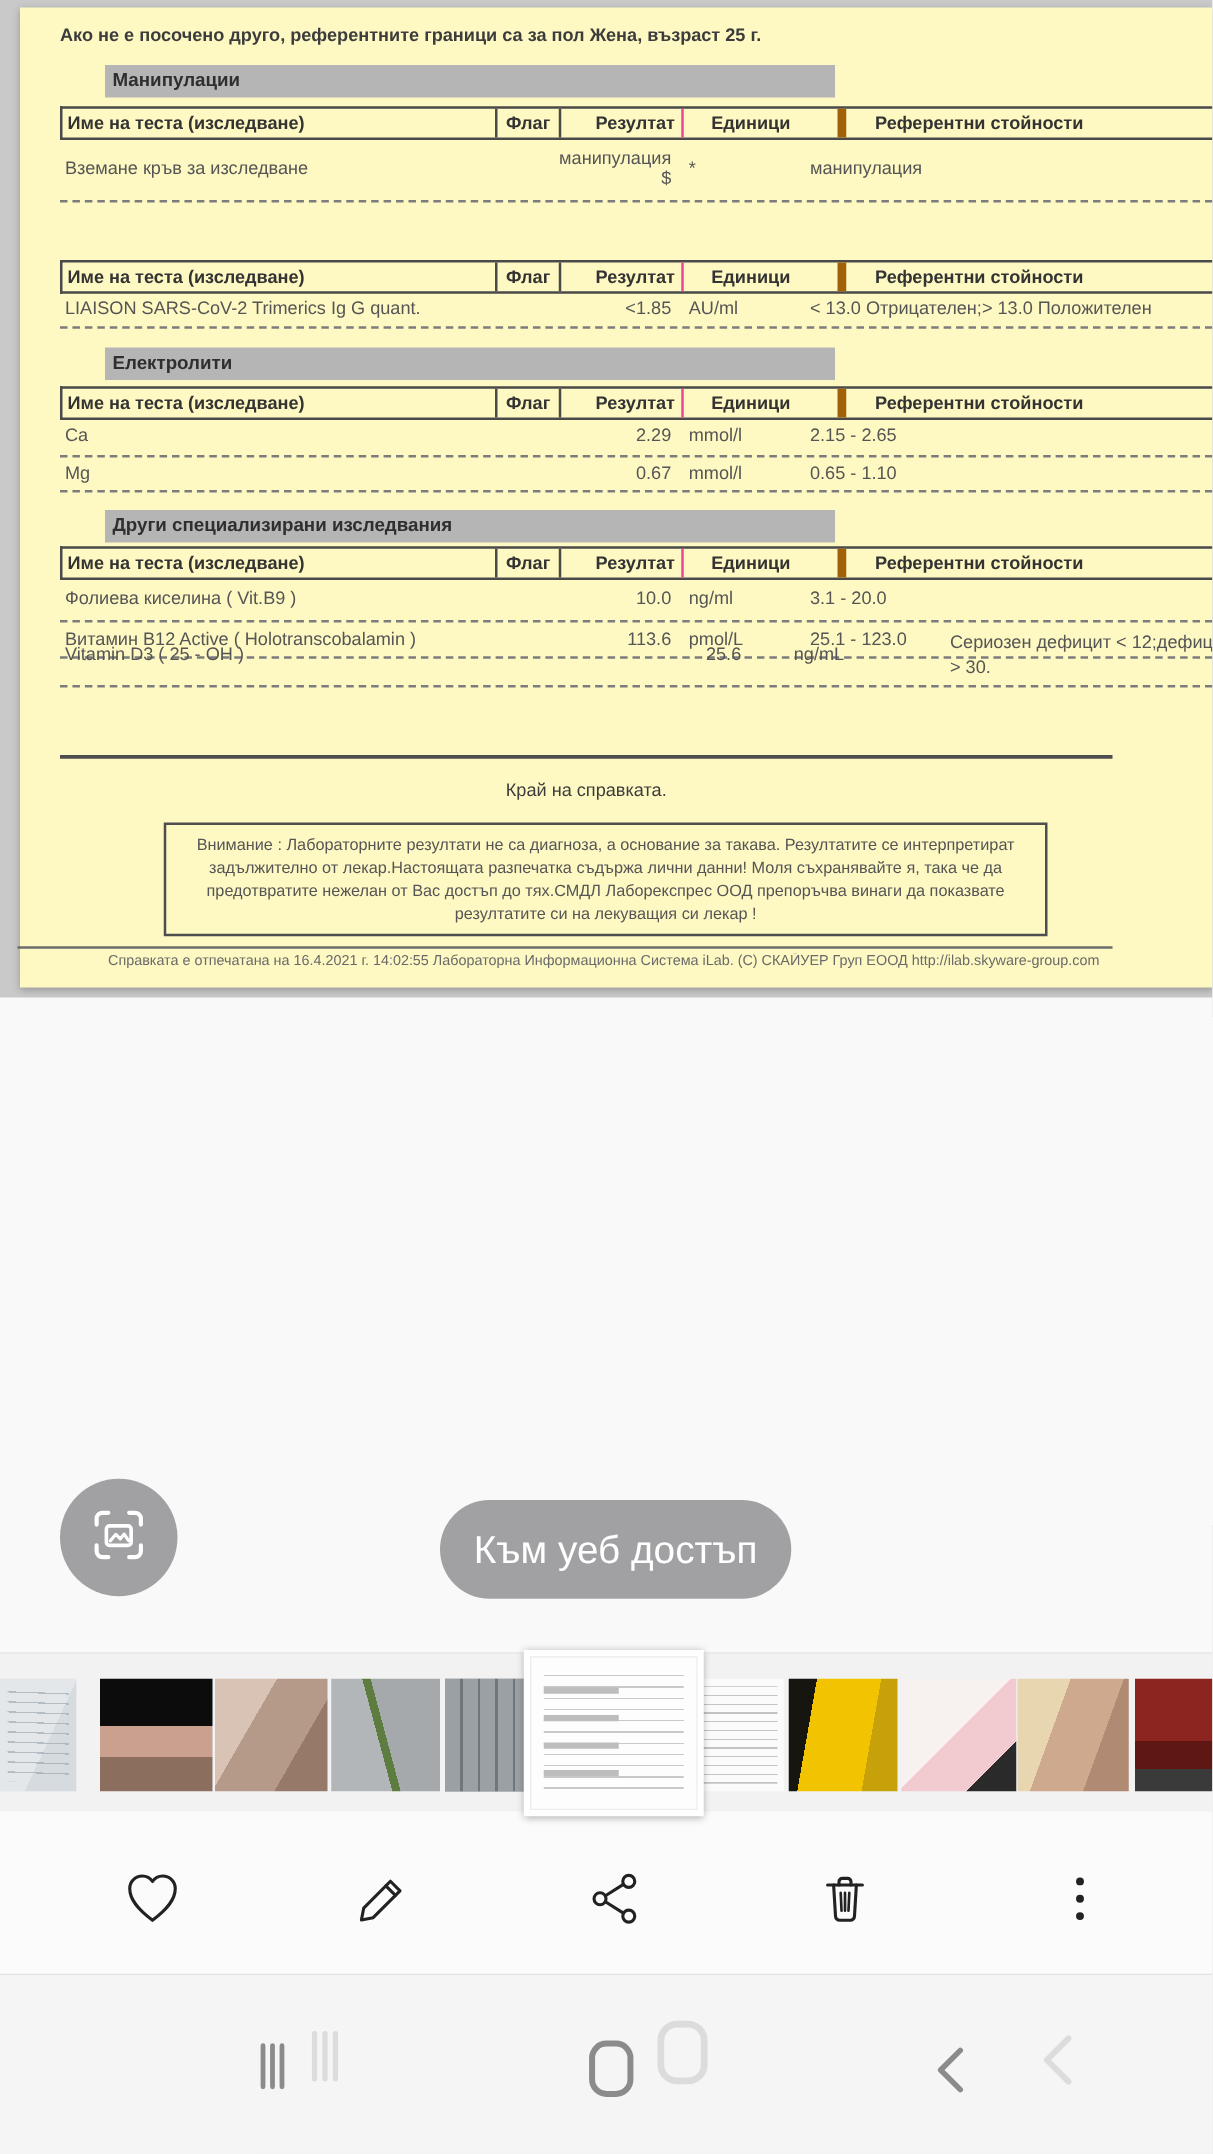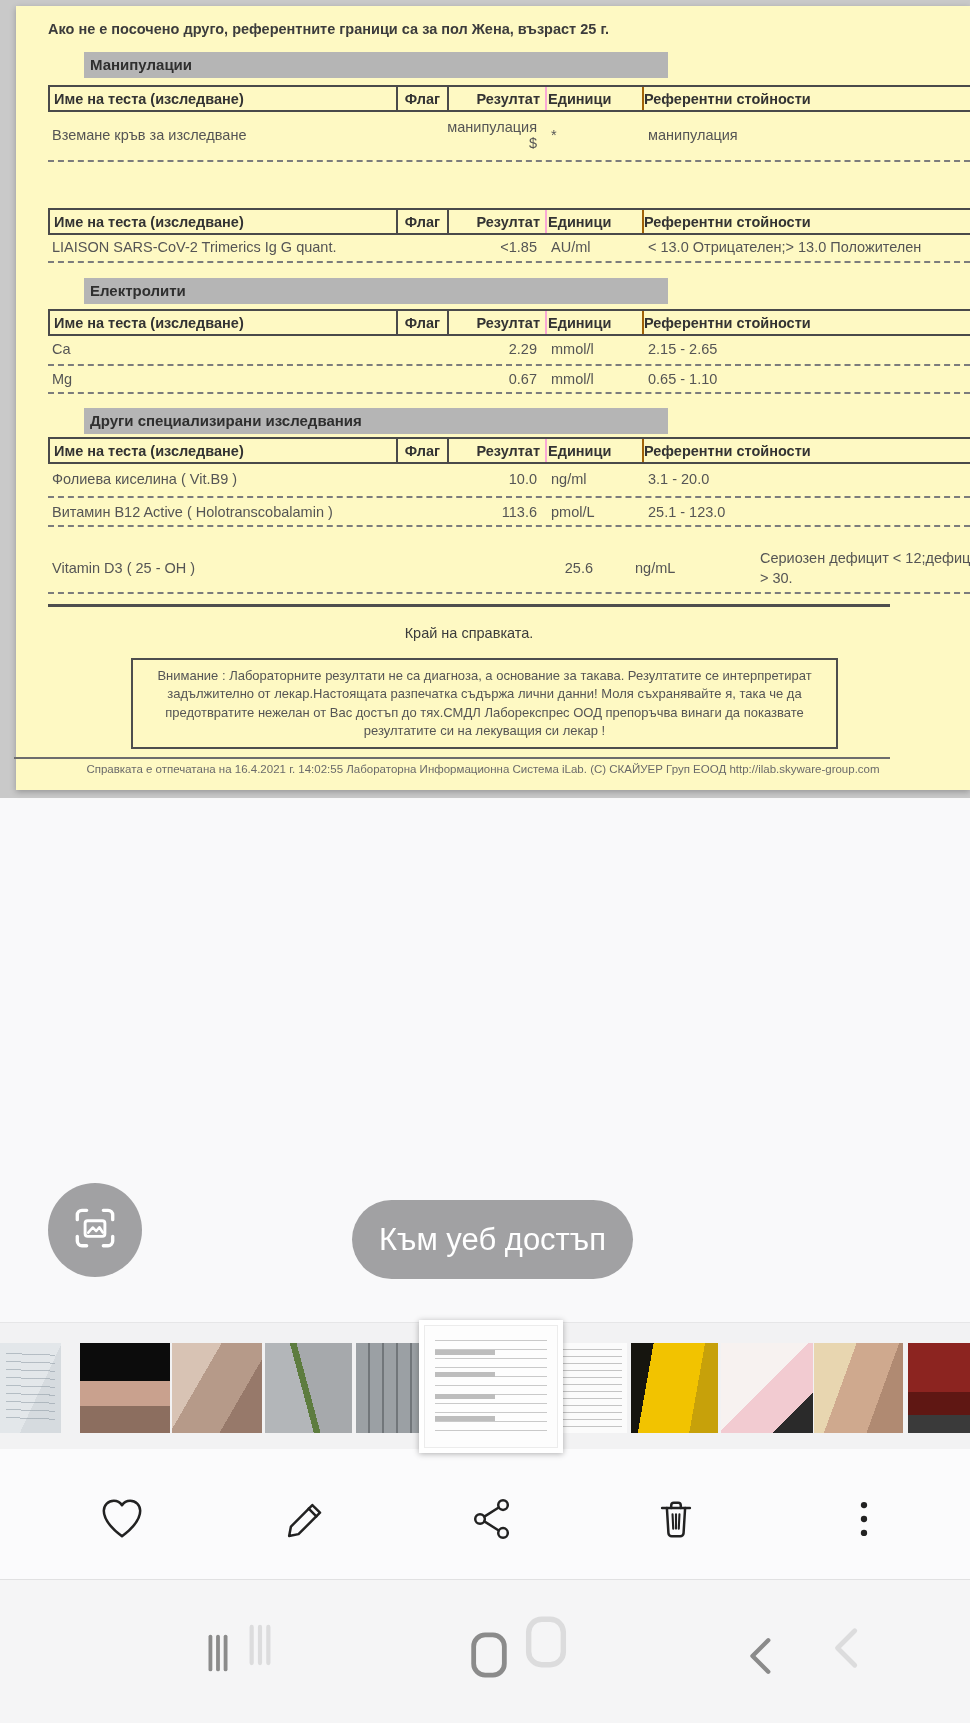--- a/index.html
+++ b/index.html
@@ -17,22 +17,22 @@
   .sec-bar{left:48px;width:584px;height:26px;background:#b5b5b5;color:#2f2f2f;
            font-size:15px;font-weight:bold;line-height:26px;padding-left:6px;box-sizing:border-box;margin-left:36px;}
   .hdr-row{left:48px;width:922px;height:27px;box-sizing:border-box;
            border-top:2px solid #4a4a4a;border-bottom:2px solid #4a4a4a;border-left:2px solid #4a4a4a;
            display:grid;grid-template-columns:346px 51px 98px 97px 1fr;align-items:center;
            font-size:14.5px;font-weight:bold;color:#333;}
   .hdr-row > div{height:100%;display:flex;align-items:center;box-sizing:border-box;overflow:hidden;white-space:nowrap;}
   .hdr-row > .c-name{padding-left:4px;}
   .hdr-row > .c-flag{border-left:2px solid #4a4a4a;justify-content:center;}
   .hdr-row > .c-res{border-left:2px solid #4a4a4a;justify-content:flex-end;padding-right:5px;}
-  .hdr-row > .c-unit{border-left:2px solid #f9a8d4;padding-left:1px;}
-  .hdr-row > .c-ref{border-left:2px solid #a16207;padding-left:0;}
+  .hdr-row > .c-unit{border-left:2px solid #ec4899;padding-left:22px;}
+  .hdr-row > .c-ref{border-left:7px solid #a16207;padding-left:23px;margin-left:28px;}
   .data-row{left:48px;width:922px;box-sizing:border-box;border-bottom:2px dashed #7c7c7c;
             display:grid;grid-template-columns:346px 51px 98px 97px 1fr;align-items:center;
             font-size:14.5px;color:#555;}
   .data-row > div{overflow:hidden;}
   .data-row .c-name{padding-left:4px;white-space:nowrap;}
   .data-row .c-flag{text-align:center;}
   .data-row .c-res{text-align:right;padding-right:6px;white-space:pre-line;}
   .data-row .c-unit{padding-left:8px;white-space:nowrap;}
   .data-row .c-ref{padding-left:8px;white-space:pre;line-height:20px;}
   
@@ -160,21 +160,21 @@
             <div class="c-unit">ng/ml</div>
             <div class="c-ref">3.1 - 20.0</div>
           </div>
           <div class="abs data-row" style="top: 498px; height: 29px;">
             <div class="c-name">Витамин B12 Active ( Holotranscobalamin )</div>
             <div class="c-flag"></div>
             <div class="c-res">113.6</div>
             <div class="c-unit">pmol/L</div>
             <div class="c-ref">25.1 - 123.0</div>
           </div>
-          <div class="abs data-row" style="top: 543px; height: 51px; gap: 28px;">
+          <div class="abs data-row" style="top: 499px; height: 51px; gap: 28px;">
             <div class="c-name">Vitamin D3 ( 25 - OH )</div>
             <div class="c-flag"></div>
             <div class="c-res">25.6</div>
             <div class="c-unit">ng/mL</div>
             <div class="c-ref">Сериозен дефицит &lt; 12;дефицит 12 - 30;задов.ко
 &gt; 30.</div>
           </div>
           <div class="abs" style="left: 48px; top: 604px; width: 842px; height: 3px; background: rgb(78, 78, 78);"></div>
           <div class="abs" style="left: 48px; top: 625px; width: 842px; text-align: center; font-size: 14.5px; font-weight: normal; color: rgb(60, 60, 60);">Край на справката.</div>
           <div class="abs" style="left: 131px; top: 658px; width: 707px; height: 91px; box-sizing: border-box; border: 2px solid rgb(78, 78, 78); display: flex; align-items: center; justify-content: center;">

